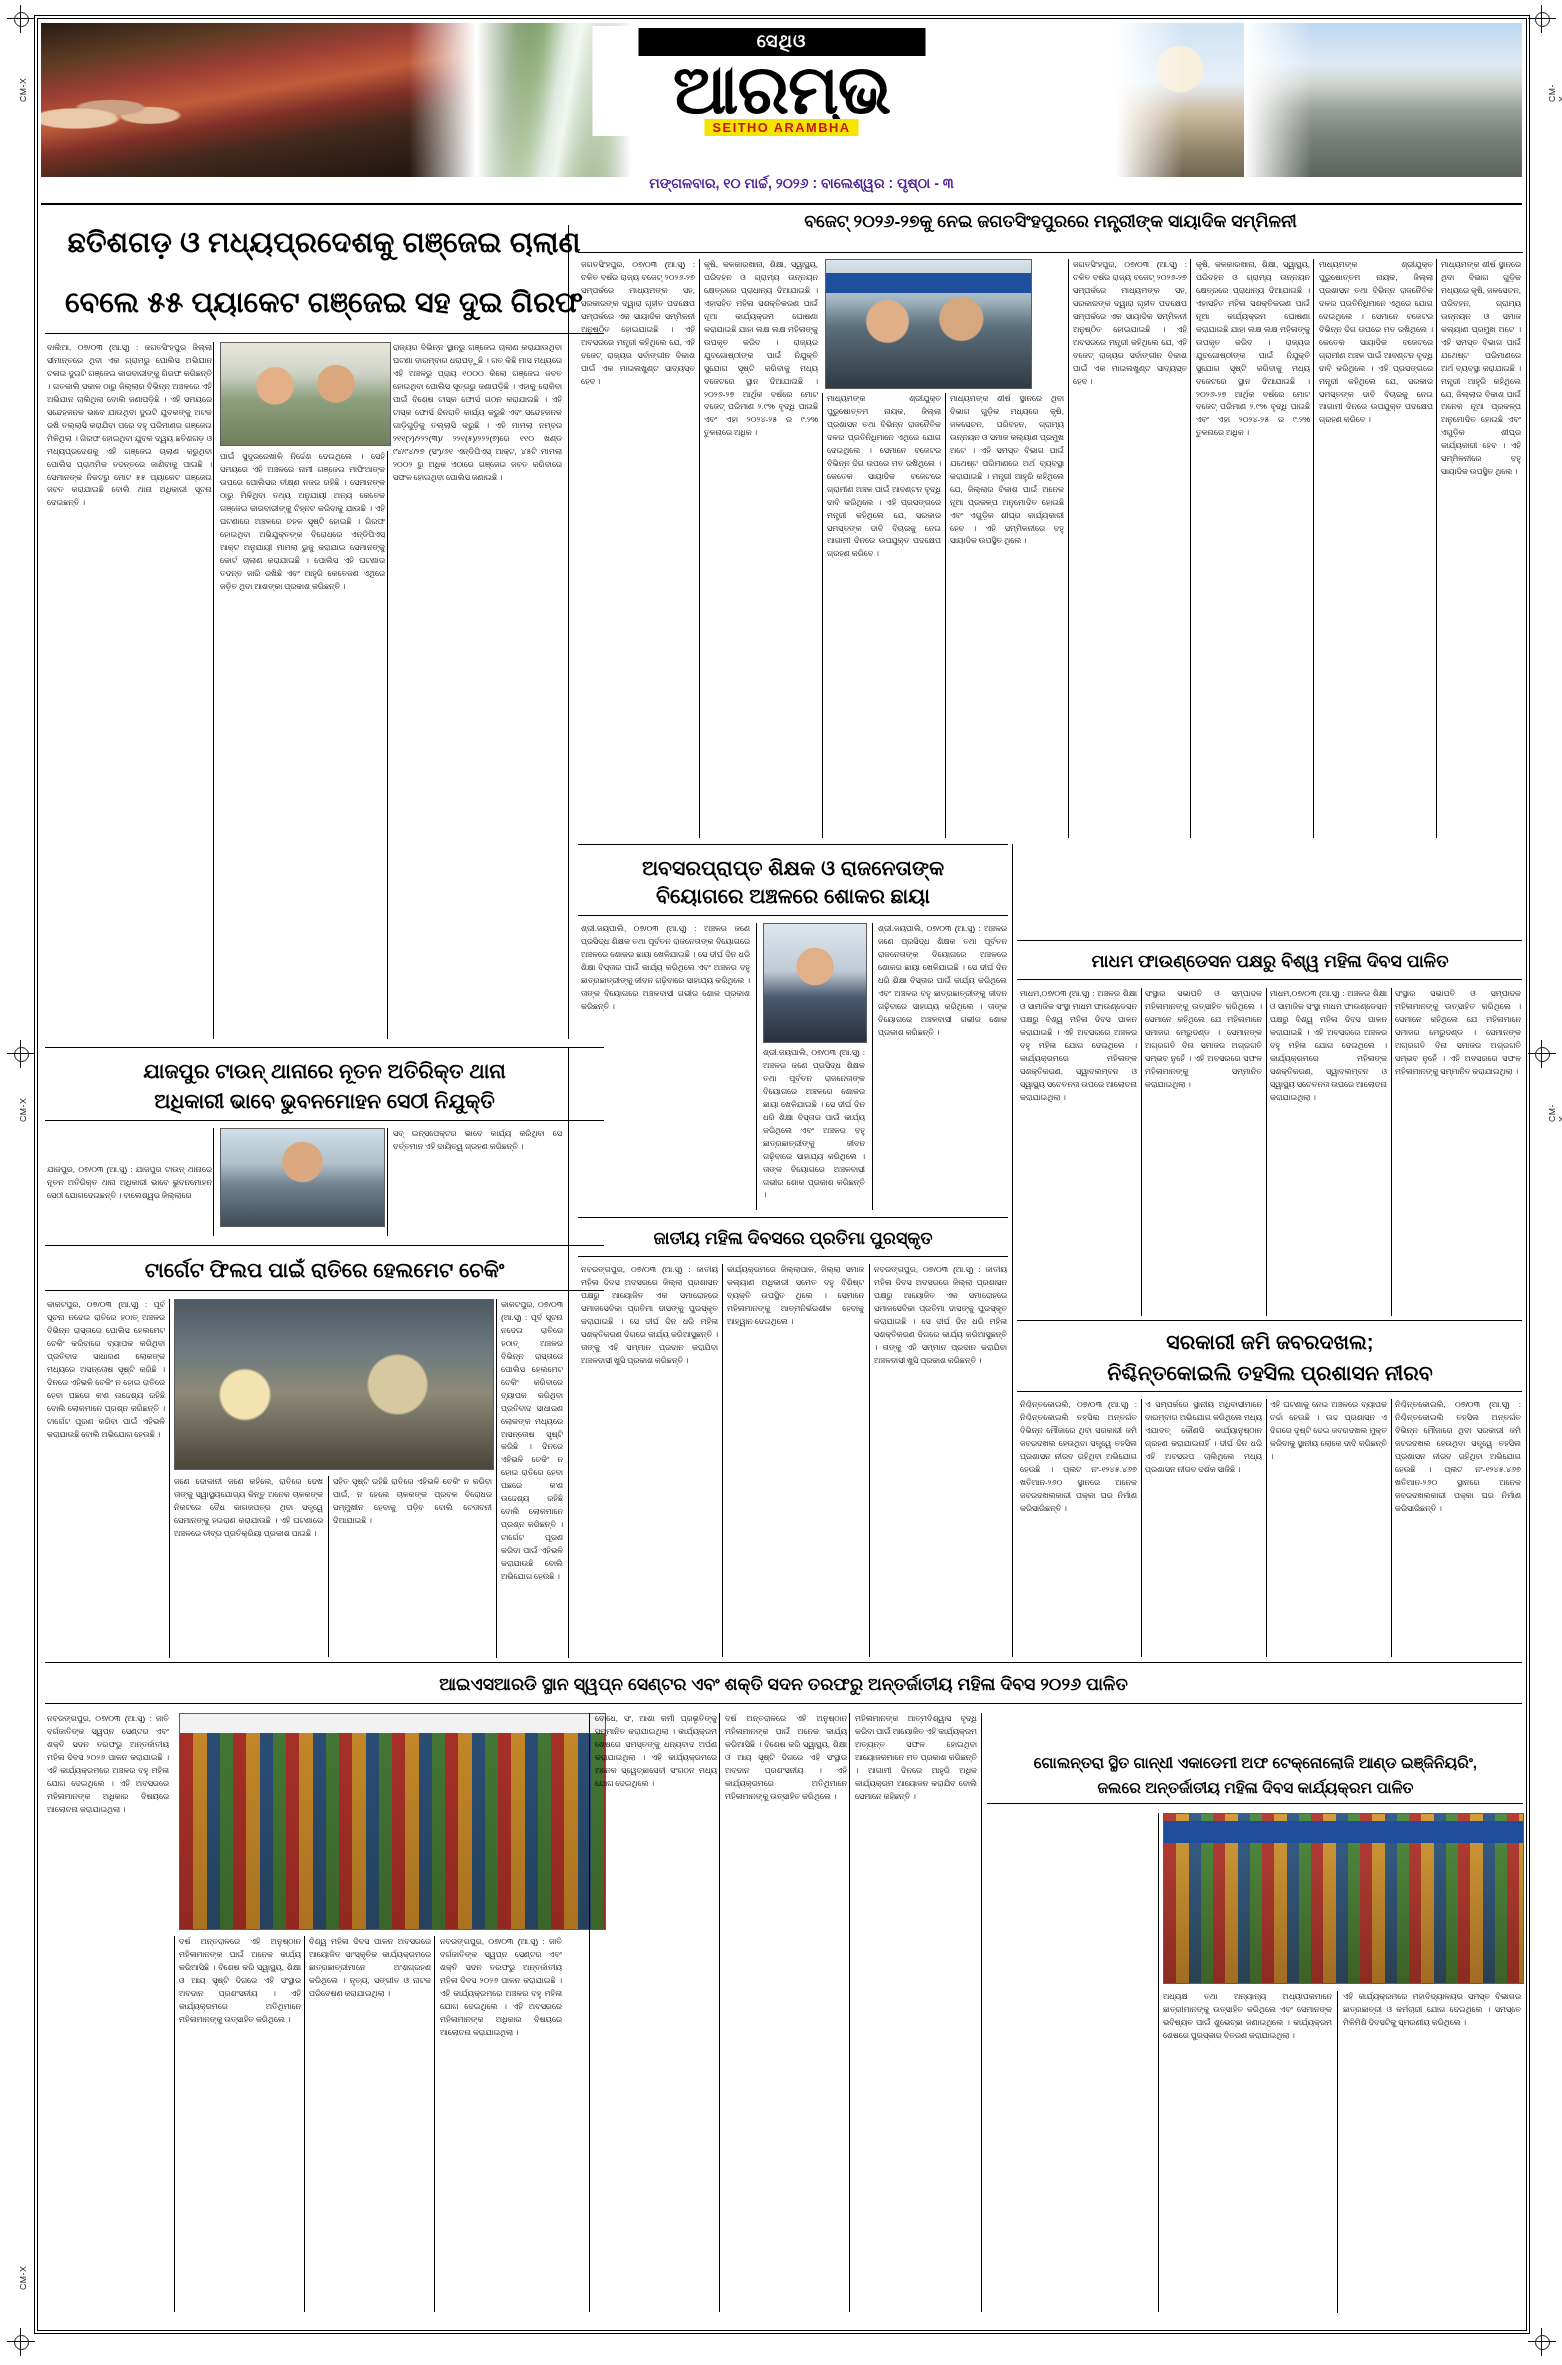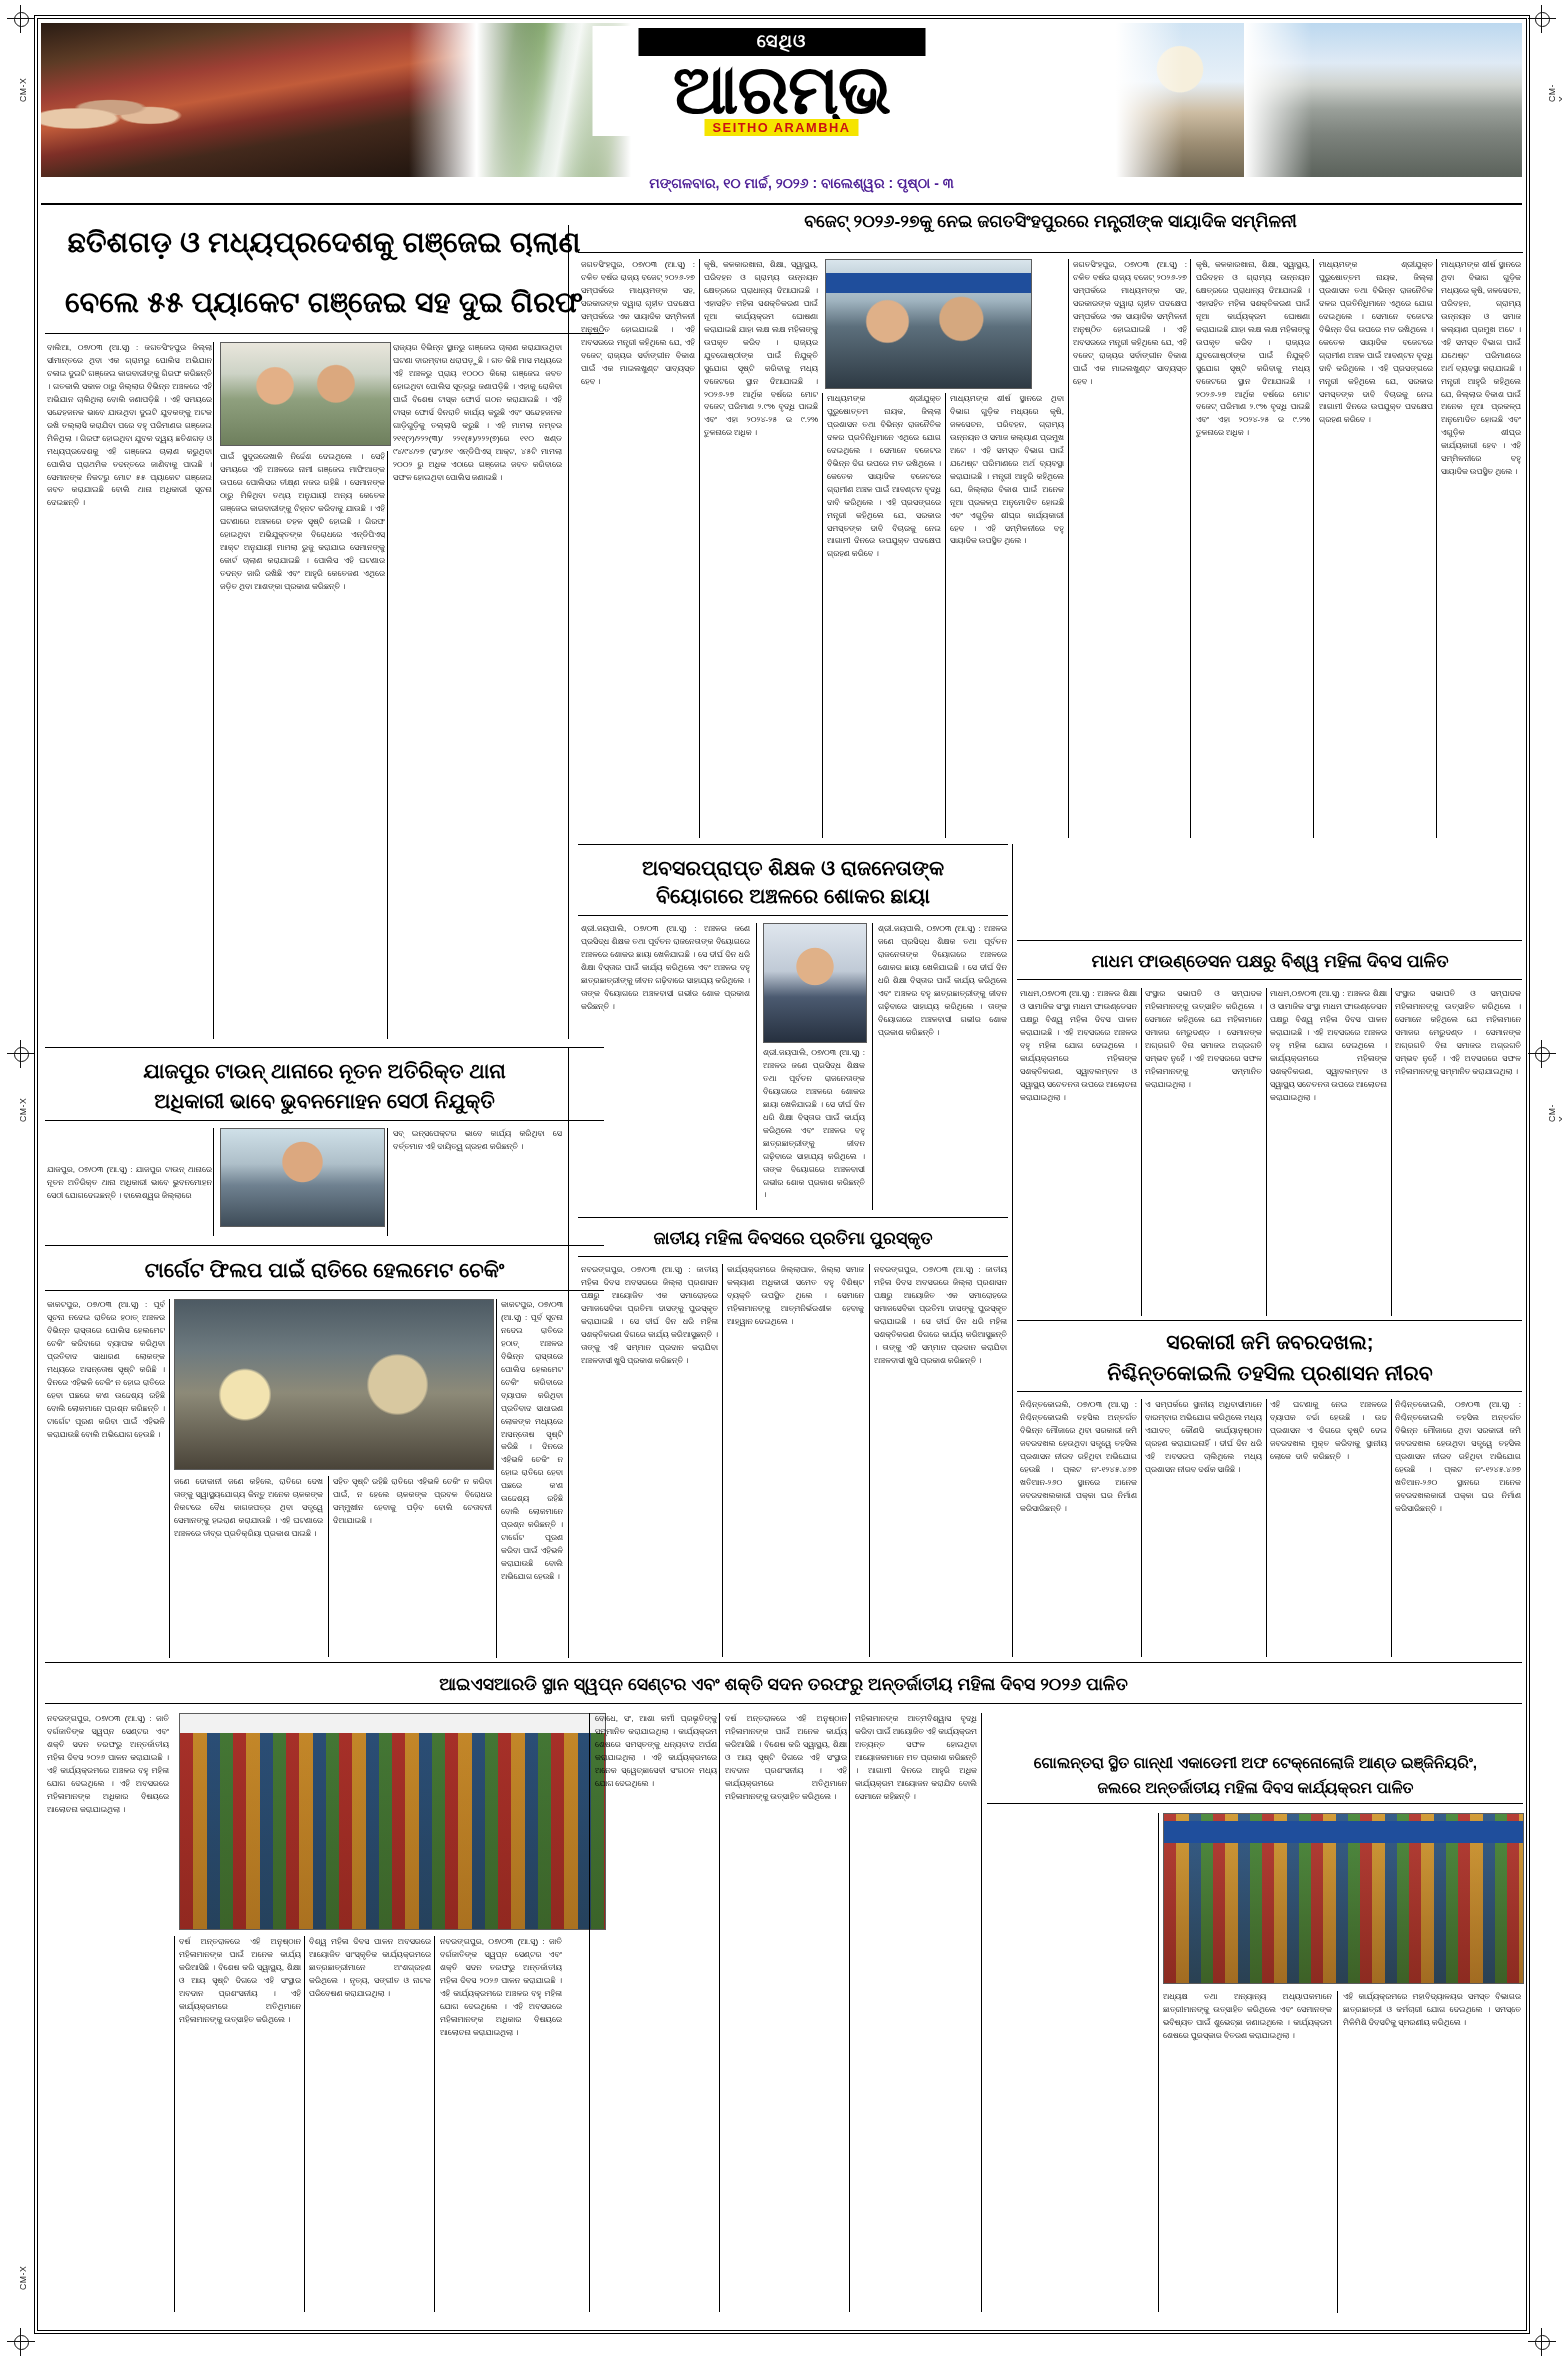--- a/index.html
+++ b/index.html
@@ -311,21 +311,21 @@
   <div class="vline" style="left:722px;top:1264px;height:393px;"></div>
   <div class="vline" style="left:869px;top:1264px;height:393px;"></div>
 
   <div class="hline2" style="left:1017px;top:1320px;width:505px;"></div>
   <div class="hl hl-lg" style="position:absolute;left:1019px;top:1330px;width:502px;">ସରକାରୀ ଜମି ଜବରଦଖଲ;</div>
   <div class="hl hl-lg" style="position:absolute;left:1019px;top:1361px;width:502px;">ନିଶ୍ଚିନ୍ତକୋଇଲି ତହସିଲ ପ୍ରଶାସନ ନୀରବ</div>
   <div class="hline2" style="left:1017px;top:1391px;width:505px;"></div>
 
   <div class="col" style="left:1020px;top:1399px;width:117px;height:258px;">ନିଶ୍ଚିନ୍ତକୋଇଲି, ୦୭/୦୩ (ଆ.ସୂ) : ନିଶ୍ଚିନ୍ତକୋଇଲି ତହସିଲ ଅନ୍ତର୍ଗତ ବିଭିନ୍ନ ମୌଜାରେ ଥିବା ସରକାରୀ ଜମି ଜବରଦଖଲ ହେଉଥିବା ସତ୍ତ୍ୱେ ତହସିଲ ପ୍ରଶାସନ ନୀରବ ରହିଥିବା ଅଭିଯୋଗ ହେଉଛି । ପ୍ଲଟ ନଂ-୧୨୪୫.୪୬୭ ଖତିଆନ-୨୬୦ ସ୍ଥାନରେ ଅନେକ ଜବରଦଖଲକାରୀ ପକ୍କା ଘର ନିର୍ମାଣ କରିସାରିଛନ୍ତି ।</div>
   <div class="col" style="left:1145px;top:1399px;width:117px;height:258px;">ଏ ସମ୍ପର୍କରେ ସ୍ଥାନୀୟ ଅଧିବାସୀମାନେ ବାରମ୍ବାର ଅଭିଯୋଗ କରିଥିଲେ ମଧ୍ୟ ଏଯାବତ୍ କୌଣସି କାର୍ଯ୍ୟାନୁଷ୍ଠାନ ଗ୍ରହଣ କରାଯାଇନାହିଁ । ଦୀର୍ଘ ଦିନ ଧରି ଏହି ଅବସରପ ଚାଲିଥିଲେ ମଧ୍ୟ ପ୍ରଶାସନ ନୀରବ ଦର୍ଶକ ସାଜିଛି ।</div>
-  <div class="col" style="left:1270px;top:1399px;width:117px;height:258px;font-family:Liberation Mono, monospace;">ଏହି ଘଟଣାକୁ ନେଇ ଅଞ୍ଚଳରେ ବ୍ୟାପକ ଚର୍ଚ୍ଚା ହେଉଛି । ଉଚ୍ଚ ପ୍ରଶାସନ ଏ ଦିଗରେ ଦୃଷ୍ଟି ଦେଇ ଜବରଦଖଲ ମୁକ୍ତ କରିବାକୁ ସ୍ଥାନୀୟ ଲୋକେ ଦାବି କରିଛନ୍ତି ।</div>
+  <div class="col" style="left:1270px;top:1399px;width:117px;height:258px;">ଏହି ଘଟଣାକୁ ନେଇ ଅଞ୍ଚଳରେ ବ୍ୟାପକ ଚର୍ଚ୍ଚା ହେଉଛି । ଉଚ୍ଚ ପ୍ରଶାସନ ଏ ଦିଗରେ ଦୃଷ୍ଟି ଦେଇ ଜବରଦଖଲ ମୁକ୍ତ କରିବାକୁ ସ୍ଥାନୀୟ ଲୋକେ ଦାବି କରିଛନ୍ତି ।</div>
   <div class="col" style="left:1395px;top:1399px;width:126px;height:258px;">ନିଶ୍ଚିନ୍ତକୋଇଲି, ୦୭/୦୩ (ଆ.ସୂ) : ନିଶ୍ଚିନ୍ତକୋଇଲି ତହସିଲ ଅନ୍ତର୍ଗତ ବିଭିନ୍ନ ମୌଜାରେ ଥିବା ସରକାରୀ ଜମି ଜବରଦଖଲ ହେଉଥିବା ସତ୍ତ୍ୱେ ତହସିଲ ପ୍ରଶାସନ ନୀରବ ରହିଥିବା ଅଭିଯୋଗ ହେଉଛି । ପ୍ଲଟ ନଂ-୧୨୪୫.୪୬୭ ଖତିଆନ-୨୬୦ ସ୍ଥାନରେ ଅନେକ ଜବରଦଖଲକାରୀ ପକ୍କା ଘର ନିର୍ମାଣ କରିସାରିଛନ୍ତି ।</div>
   <div class="vline" style="left:1141px;top:1399px;height:258px;"></div>
   <div class="vline" style="left:1266px;top:1399px;height:258px;"></div>
   <div class="vline" style="left:1391px;top:1399px;height:258px;"></div>
 
   <div class="hline2" style="left:45px;top:1662px;width:1477px;"></div>
   <div class="hl hl-md" style="position:absolute;left:46px;top:1674px;width:1475px;">ଆଇଏସଆରଡି ସ୍ଥାନ ସ୍ୱପ୍ନ ସେଣ୍ଟର ଏବଂ ଶକ୍ତି ସଦନ ତରଫରୁ ଅନ୍ତର୍ଜାତୀୟ ମହିଳା ଦିବସ ୨୦୨୬ ପାଳିତ</div>
   <div class="hline2" style="left:45px;top:1703px;width:1477px;"></div>
 
   <div class="col" style="left:47px;top:1713px;width:122px;height:599px;">ନବରଙ୍ଗପୁର, ୦୭/୦୩ (ଆ.ସୂ) : ଜାତି ବର୍ଗଜାତିଙ୍କ ସ୍ୱପ୍ନ ସେଣ୍ଟର ଏବଂ ଶକ୍ତି ସଦନ ତରଫରୁ ଅନ୍ତର୍ଜାତୀୟ ମହିଳା ଦିବସ ୨୦୨୬ ପାଳନ କରାଯାଇଛି । ଏହି କାର୍ଯ୍ୟକ୍ରମରେ ଅଞ୍ଚଳର ବହୁ ମହିଳା ଯୋଗ ଦେଇଥିଲେ । ଏହି ଅବସରରେ ମହିଳାମାନଙ୍କ ଅଧିକାର ବିଷୟରେ ଆଲୋଚନା କରାଯାଇଥିଲା ।</div>

